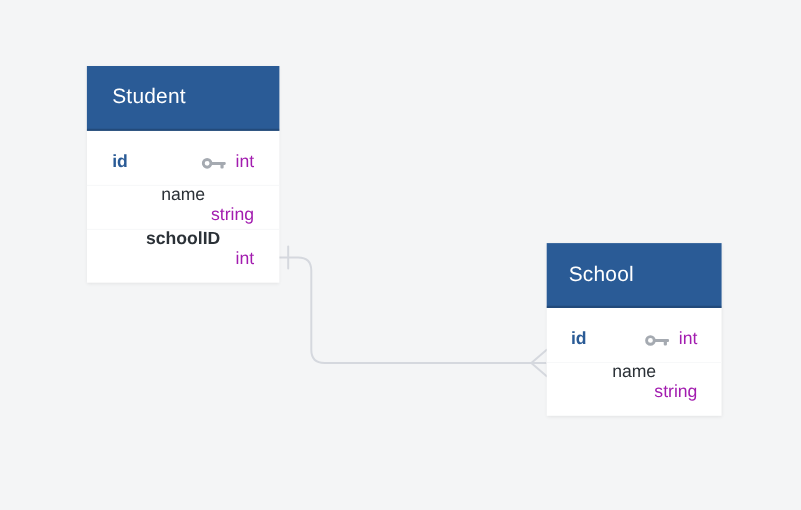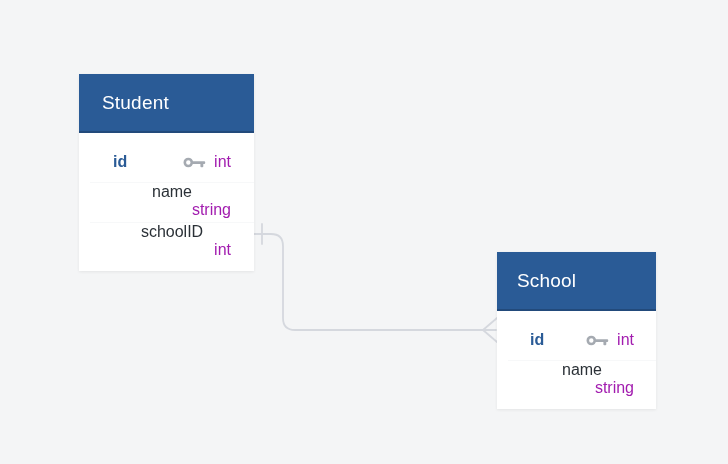--- a/index.html
+++ b/index.html
@@ -43,21 +43,20 @@
     box-sizing: border-box;
   }
   .table-header span {
     color: #ffffff;
     font-size: 19px;
     font-weight: 400;
     letter-spacing: 0.2px;
   }
   .table-body {
     padding: 9px 0;
-    margin-left: 11px;
   }
   .row {
     height: 40px;
     display: flex;
     align-items: center;
     padding: 0 23px;
     box-sizing: border-box;
   }
   .row + .row {
     border-top: 1px solid #f7f8f9;
@@ -66,21 +65,21 @@
   .col-name {
     font-size: 16px;
     color: #2b3137;
     font-weight: 400;
   }
   .col-name.pk {
     color: #2a5b96;
     font-weight: 700;
   }
   .col-name.fk {
-    font-weight: 400;
+    font-weight: 700;
   }
   .key-icon {
     margin-left: auto;
     margin-right: 8px;
     display: flex;
     align-items: center;
   }
   .col-type {
     font-size: 16px;
     color: #a21caf;
@@ -94,21 +93,21 @@
 <body>
 
 <div class="canvas">
 
   <svg class="connector-layer" width="728" height="464" viewBox="0 0 728 464">
     <path class="conn" d="M254 234 H271 Q283 234 283 246 V318 Q283 330 295 330 H496"></path>
     <path class="conn" d="M262 224 V244"></path>
     <path class="conn" d="M483 330 L497 318 M483 330 L497 342"></path>
   </svg>
 
-  <div class="table-card" style="left:79px; top:74px; width:175px;">
+  <div class="table-card" style="left:79px; top:60px; width:175px;">
     <div class="table-header">
       <span>Student</span>
     </div>
     <div class="table-body">
       <div class="row">
         <span class="col-name pk">id</span>
         <span class="key-icon">
           <svg width="23" height="13" viewBox="0 0 23 13">
             <circle cx="5.3" cy="6.5" r="3.5" fill="none" stroke="#a5aab1" stroke-width="2.6"></circle>
             <rect x="8.6" y="5.2" width="13.6" height="2.7" rx="1" fill="#a5aab1"></rect>
@@ -121,21 +120,21 @@
         <span class="col-name">name</span>
         <span class="col-type no-icon">string</span>
       </div>
       <div class="row">
         <span class="col-name fk">schoolID</span>
         <span class="col-type no-icon">int</span>
       </div>
     </div>
   </div>
 
-  <div class="table-card" style="left:497px; top:252px; width:159px;">
+  <div class="table-card" style="left:497px; top:221px; width:159px;">
     <div class="table-header" style="padding:0 20px;">
       <span>School</span>
     </div>
     <div class="table-body">
       <div class="row" style="padding:0 22px;">
         <span class="col-name pk">id</span>
         <span class="key-icon">
           <svg width="23" height="13" viewBox="0 0 23 13">
             <circle cx="5.3" cy="6.5" r="3.5" fill="none" stroke="#a5aab1" stroke-width="2.6"></circle>
             <rect x="8.6" y="5.2" width="13.6" height="2.7" rx="1" fill="#a5aab1"></rect>

